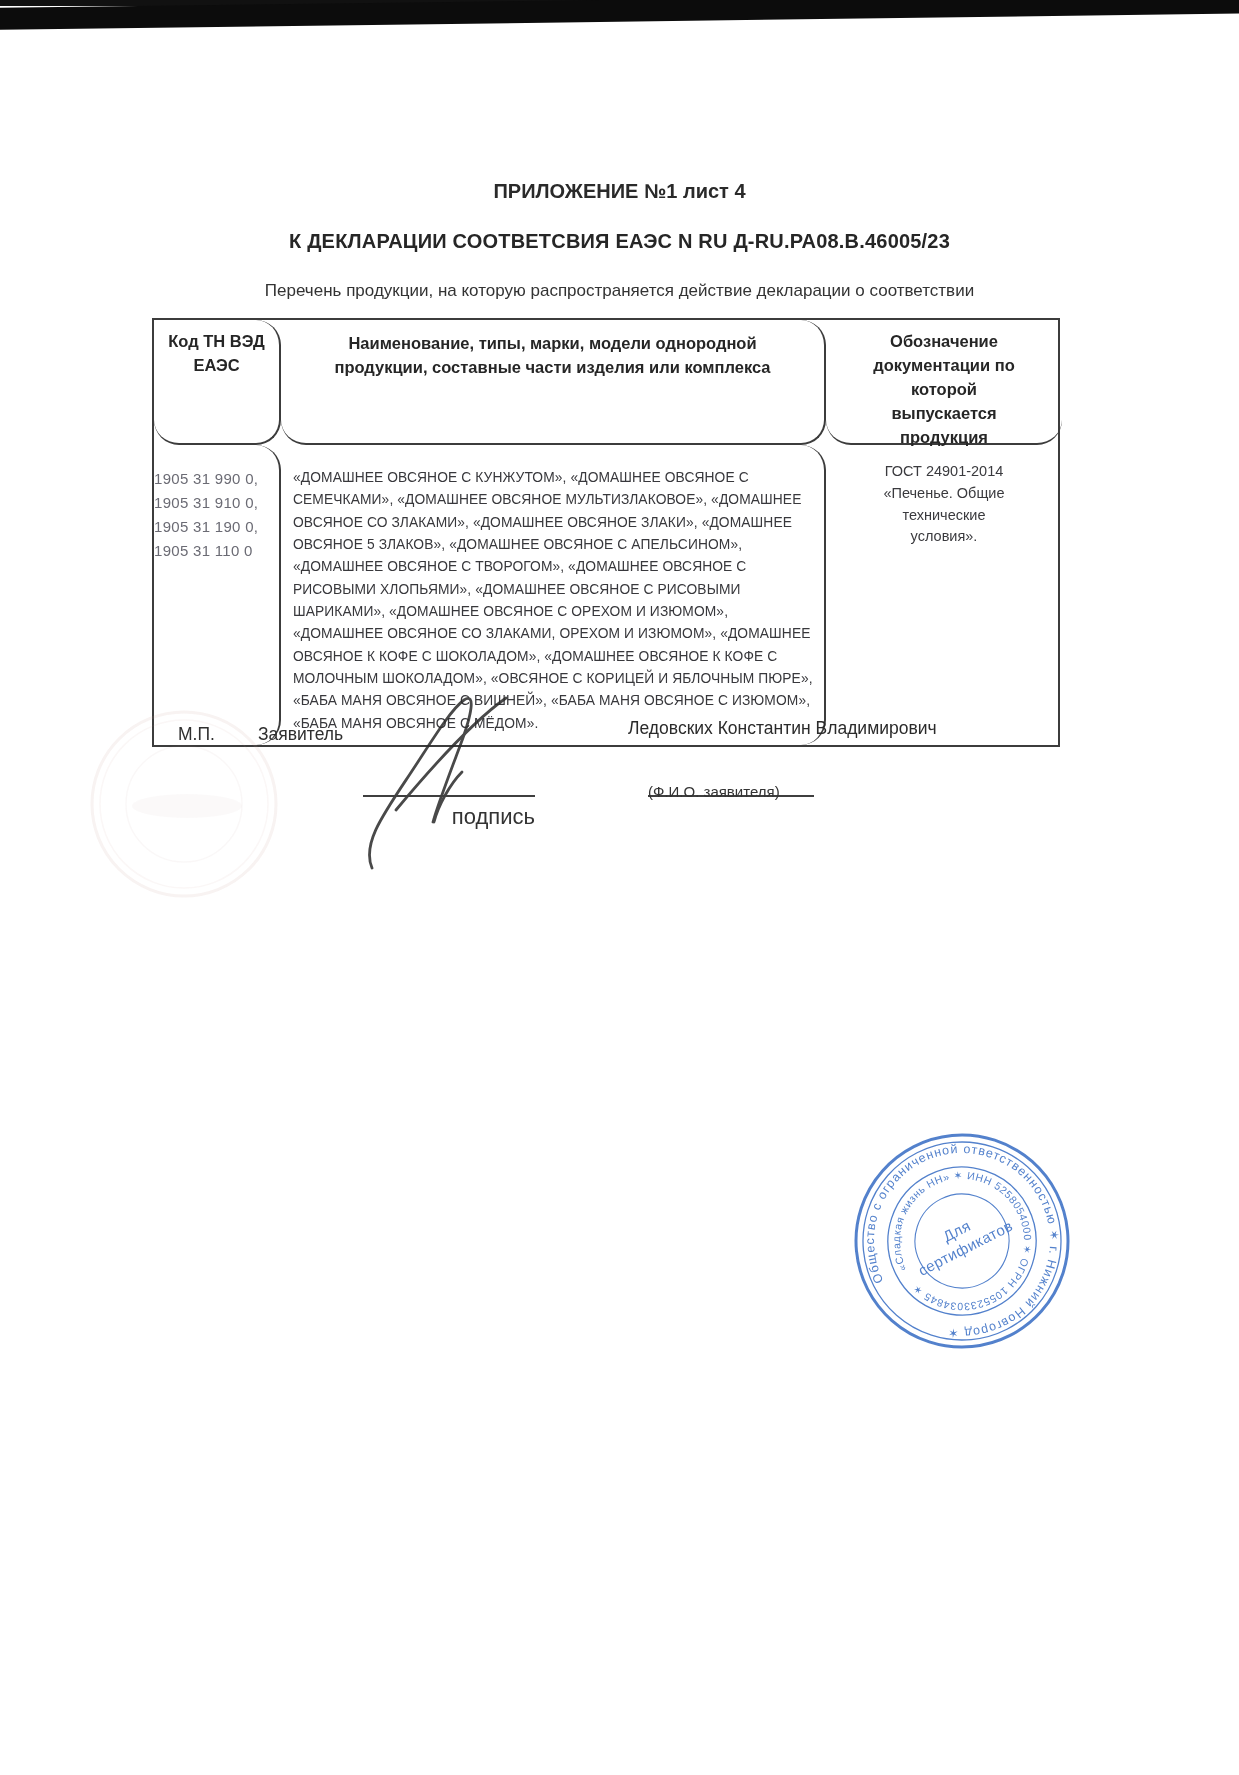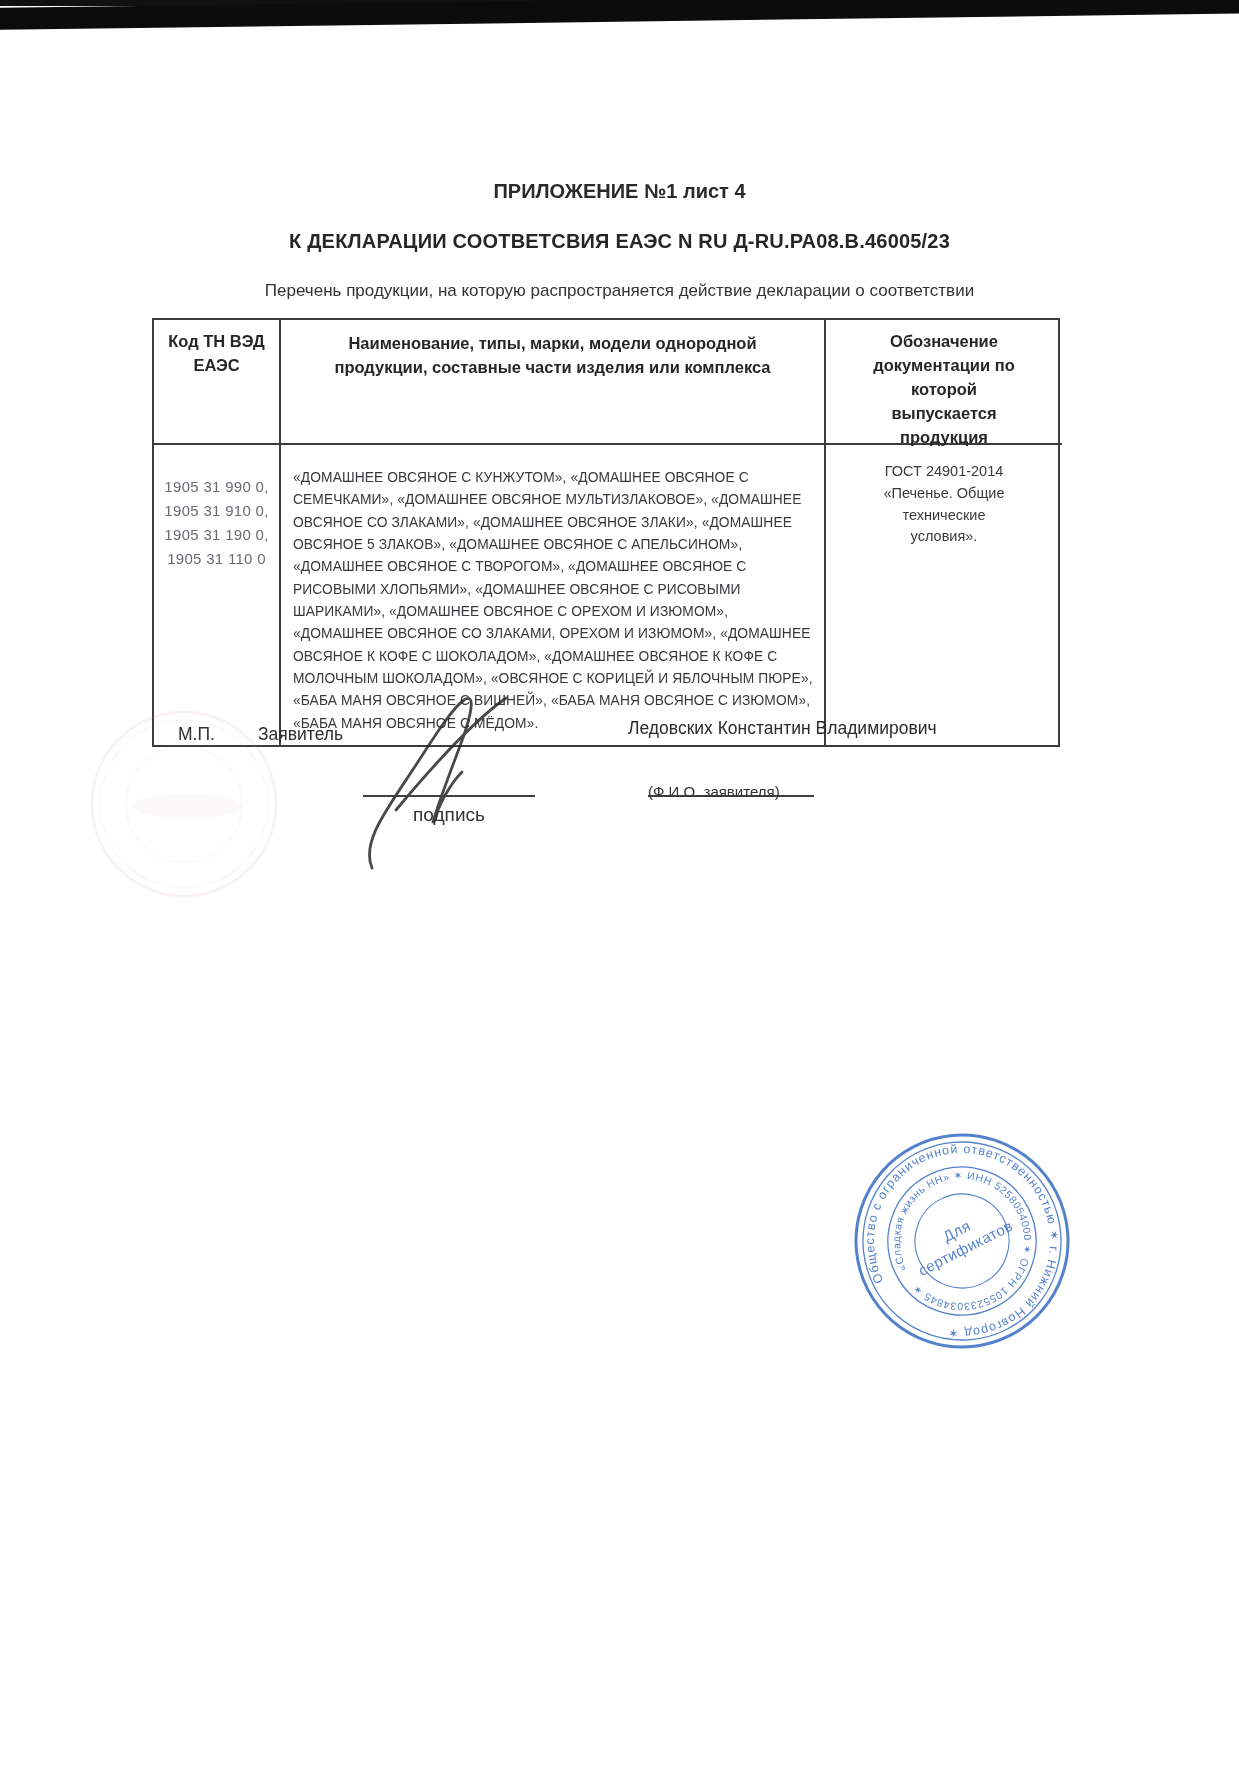--- a/index.html
+++ b/index.html
@@ -70,40 +70,41 @@
     width: 908px;
     border: 2px solid #3c3c3c;
     display: grid;
     grid-template-columns: 127px 545px 236px;
     grid-template-rows: 125px minmax(227px, auto);
     background: #fff;
   }
   .cell {
     border-right: 2px solid #3c3c3c;
     border-bottom: 2px solid #3c3c3c;
+    border-radius: 25px;
   }
   .cell.last-col { border-right: none; }
   .cell.body-row { border-bottom: none; }
   .hcell {
     display: flex; align-items: flex-start; justify-content: center;
     text-align: center;
     font-weight: bold;
     font-size: 16.5px;
     line-height: 1.45;
     color: #262626;
     padding-top: 10px;
   }
   .hcell .inner { display: block; }
   .h1 .inner { width: 100px; }
   .h2 .inner { width: 480px; padding-top: 2px; }
   .h3 .inner { width: 142px; }
 
   .codes-cell {
-    padding-top: 30px;
-    text-align: center;
+    padding-top: 22px;
+    text-align: left;
     font-size: 15px;
     line-height: 1.6;
     color: #6b6b74;
     letter-spacing: 0.3px;
   }
   .products-cell {
     padding: 22px 10px 10px 12px;
     font-size: 13.8px;
     line-height: 1.62;
     color: #38383c;
@@ -127,21 +128,21 @@
   .sig-line-1 {
     position: absolute; top: 795px; left: 363px;
     width: 172px; border-top: 2px solid #3f3f3f;
   }
   .sig-line-2 {
     position: absolute; top: 795px; left: 648px;
     width: 166px; border-top: 2px solid #3f3f3f;
   }
   .sig-caption-1 {
     position: absolute; top: 804px; left: 363px; width: 172px;
-    text-align: center; font-size: 19px; color: #333;
+    text-align: right; font-size: 22px; color: #333;
   }
   .sig-caption-2 {
     position: absolute; top: 783px; left: 648px; width: 190px;
     text-align: left; font-size: 15px; color: #333;
   }
 
   .signature-svg { position: absolute; top: 688px; left: 338px; }
 
   
   .ghost-stamp { position: absolute; top: 702px; left: 82px; opacity: 0.55; }

